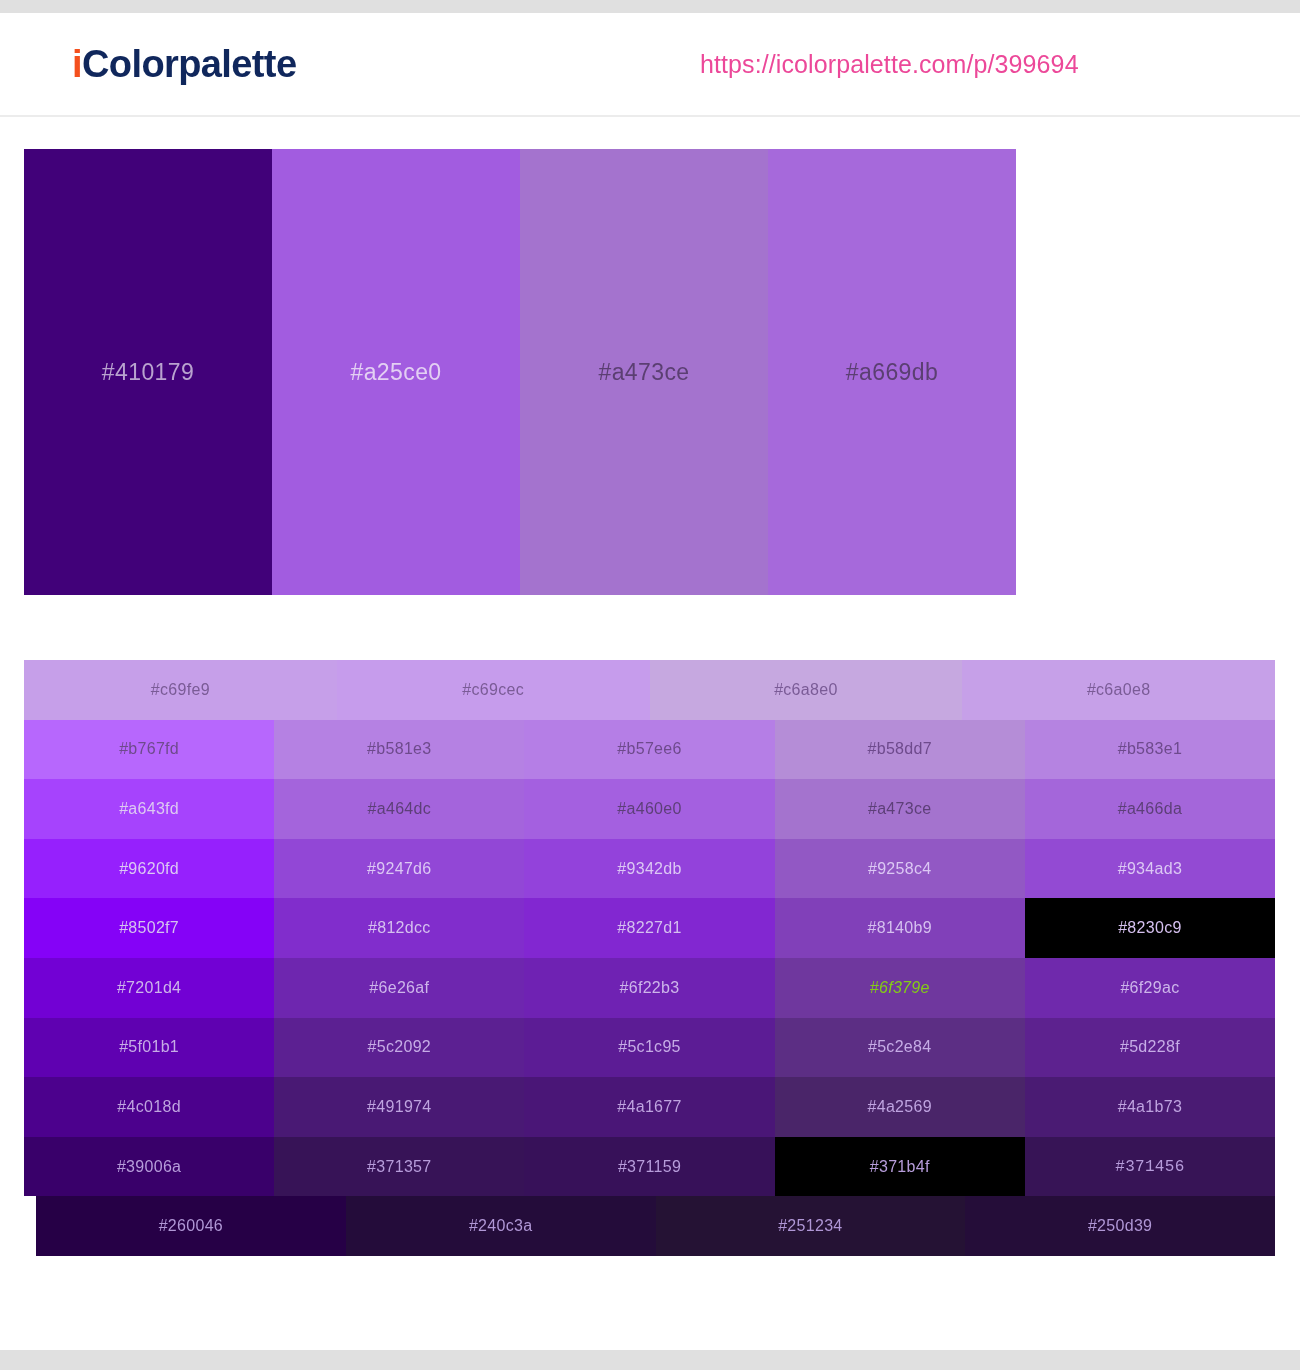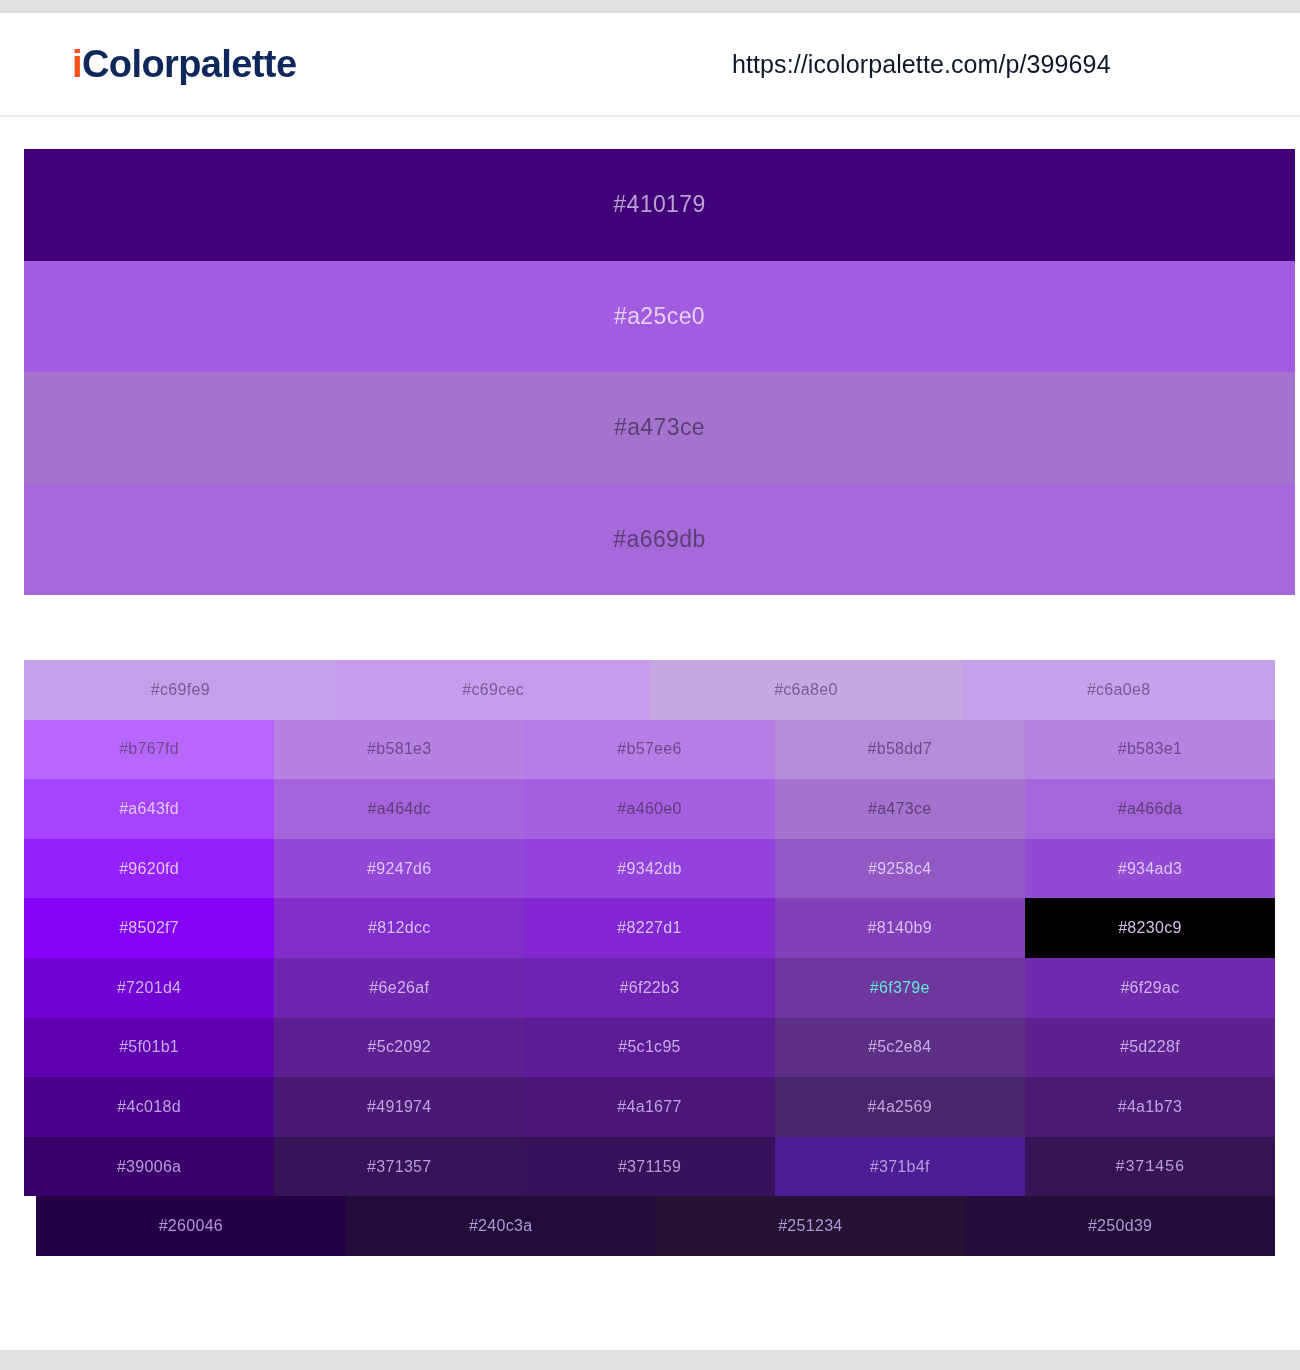--- a/index.html
+++ b/index.html
@@ -48,36 +48,35 @@
     font-size: 38px;
     font-weight: bold;
     letter-spacing: -0.6px;
     white-space: nowrap;
   }
   .logo .logo-i { color: #f4501e; }
   .logo .logo-rest { color: #10275c; }
 
   .page-url {
     position: absolute;
-    left: 732px;
+    left: 700px;
     font-size: 25px;
-    color: #0f172a;
+    color: #ec4899;
     letter-spacing: 0.1px;
     white-space: nowrap;
   }
 
   
   .swatch-strip {
     position: absolute;
     top: 149px;
     left: 24px;
-    width: 1271px;
+    width: 992px;
     height: 446px;
     display: flex;
-    flex-direction: column;
   }
   .swatch {
     flex: 1 1 0;
     position: relative;
     display: flex;
     align-items: center;
     justify-content: center;
   }
   .swatch-label {
     font-size: 23px;
@@ -227,21 +226,21 @@
         <div class="shade-cell" style="background: rgb(114, 1, 212);">
           <span class="shade-label" style="color: rgb(205, 181, 234);">#7201d4</span>
         </div>
         <div class="shade-cell" style="background: rgb(110, 38, 175);">
           <span class="shade-label" style="color: rgb(205, 181, 234);">#6e26af</span>
         </div>
         <div class="shade-cell" style="background: rgb(111, 34, 179);">
           <span class="shade-label" style="color: rgb(205, 181, 234);">#6f22b3</span>
         </div>
         <div class="shade-cell" style="background: rgb(111, 55, 158);">
-          <span class="shade-label" style="color: #5eead4;">#6f379e</span>
+          <span class="shade-label" style="color: #84cc16; font-style: italic;">#6f379e</span>
         </div>
         <div class="shade-cell" style="background: rgb(111, 41, 172);">
           <span class="shade-label" style="color: rgb(205, 181, 234);">#6f29ac</span>
         </div>
       </div>
       <div class="shade-row">
         <div class="shade-cell" style="background: rgb(95, 1, 177);">
           <span class="shade-label" style="color: rgb(198, 172, 230);">#5f01b1</span>
         </div>
         <div class="shade-cell" style="background: rgb(92, 32, 146);">
@@ -277,21 +276,21 @@
       <div class="shade-row">
         <div class="shade-cell" style="background: rgb(57, 0, 106);">
           <span class="shade-label" style="color: rgb(183, 157, 219);">#39006a</span>
         </div>
         <div class="shade-cell" style="background: rgb(55, 19, 87);">
           <span class="shade-label" style="color: rgb(183, 157, 219);">#371357</span>
         </div>
         <div class="shade-cell" style="background: rgb(55, 17, 89);">
           <span class="shade-label" style="color: rgb(183, 157, 219);">#371159</span>
         </div>
-        <div class="shade-cell" style="background: #4c1d95;">
+        <div class="shade-cell" style="background: #000000;">
           <span class="shade-label" style="color: rgb(183, 157, 219);">#371b4f</span>
         </div>
         <div class="shade-cell" style="background: rgb(55, 20, 86);">
           <span class="shade-label" style="color: rgb(183, 157, 219); font-family: Liberation Mono, monospace;">#371456</span>
         </div>
       </div>
       <div class="shade-row">
         <div class="shade-cell" style="background: rgb(38, 0, 70); margin-left: 12px;">
           <span class="shade-label" style="color: rgb(176, 151, 214);">#260046</span>
         </div>

